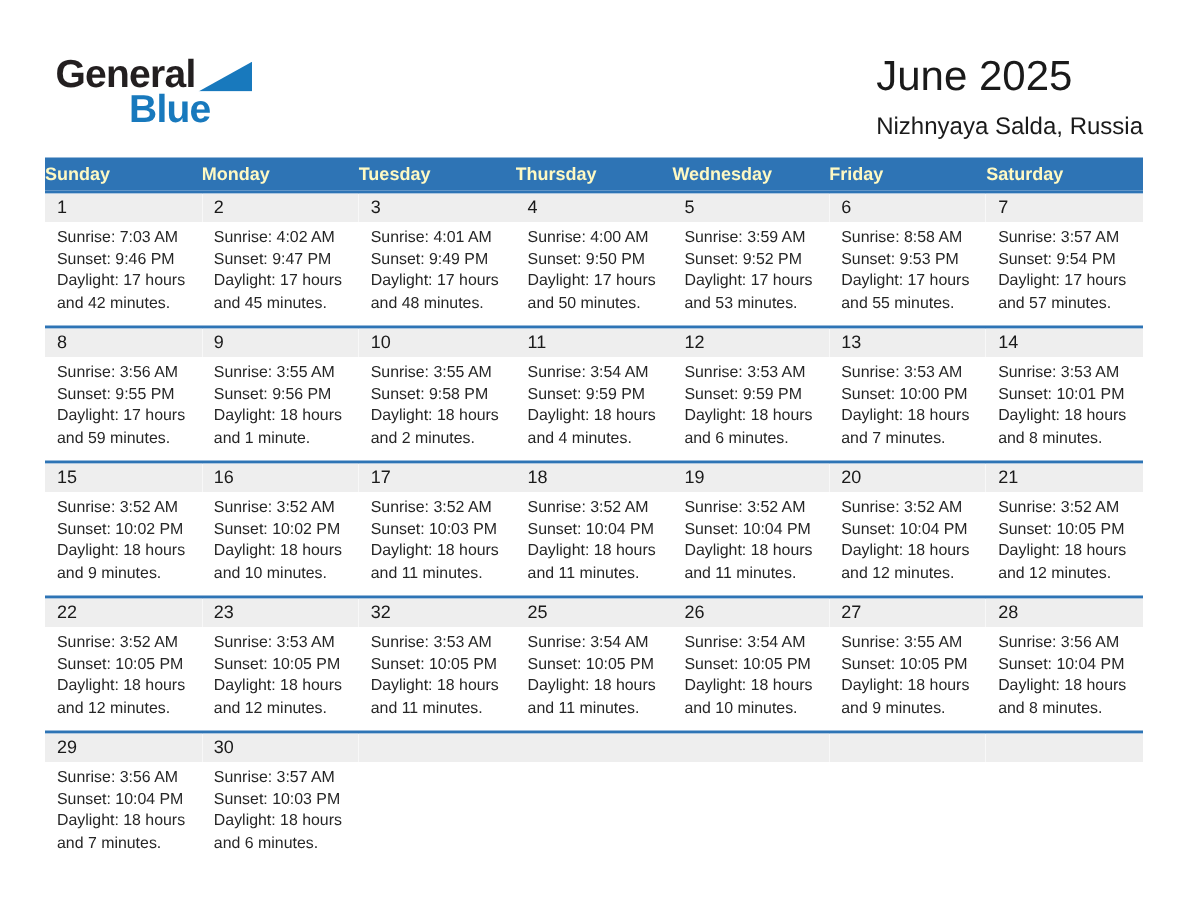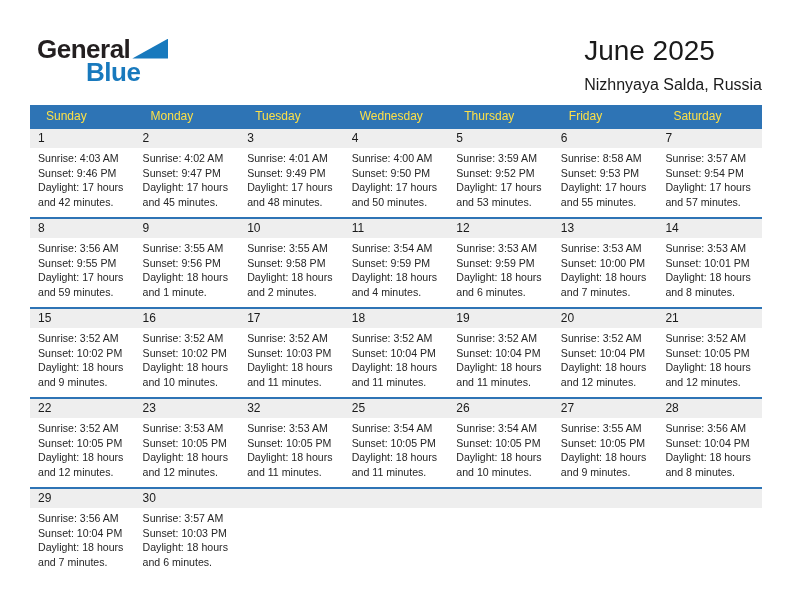--- a/index.html
+++ b/index.html
@@ -8,21 +8,21 @@
     width: 792px; height: 612px;
     font-family: "Liberation Sans", "DejaVu Sans", sans-serif;
     position: relative;
     color: #222222;
     overflow: hidden;
   }
   .page { position: absolute; inset: 0; }
 
   
   .logo { position: absolute; left: 37px; top: 36px; width: 150px; height: 52px; }
-  .logo-line1 { display: flex; align-items: center; }
+  .logo-line1 { display: flex; align-items: flex-end; }
   .logo-general {
     font-size: 26px; font-weight: 600; color: #231f20; letter-spacing: -0.5px;
     line-height: 26px;
   }
   .logo-triangle {
     width: 36px; height: 20px; margin-left: 2px; margin-bottom: 1px;
     background: var(--logo-blue);
     clip-path: polygon(0% 100%, 100% 0%, 100% 100%);
   }
   .logo-blue {
@@ -36,22 +36,22 @@
   .location { font-size: 16px; color: #1a1a1a; margin-top: 8px; }
 
   
   .calendar { position: absolute; left: 30px; top: 105px; width: 732px; }
   .weekday-header {
     display: grid; grid-template-columns: repeat(7, 1fr);
     background: var(--header-blue);
     height: 22px;
   }
   .weekday-header .wd {
-    color: #fde047; font-size: 12px; line-height: 22px; padding-left: 16px;
-    overflow: hidden; white-space: nowrap;
+    color: #fef9c3; font-size: 12px; line-height: 22px; padding-left: 0;
+    overflow: hidden; white-space: nowrap; font-weight: bold;
   }
   .week {
     border-top: 2px solid var(--header-blue);
     height: 90px;
     display: grid; grid-template-columns: repeat(7, 1fr);
   }
   .cell { overflow: hidden; }
   .daynum {
     background: #eeeeee; height: 19px;
     font-size: 12px; line-height: 19px; padding-left: 8px; color: #1a1a1a;
@@ -77,31 +77,31 @@
   <div class="title-block">
     <div class="month-title">June 2025</div>
     <div class="location">Nizhnyaya Salda, Russia</div>
   </div>
 
   <div class="calendar">
     <div class="weekday-header" id="weekday-header">
         <div class="wd">Sunday</div>
         <div class="wd">Monday</div>
         <div class="wd">Tuesday</div>
+        <div class="wd">Thursday</div>
         <div class="wd">Wednesday</div>
-        <div class="wd">Thursday</div>
         <div class="wd">Friday</div>
         <div class="wd">Saturday</div>
       </div>
     <div id="calendar-body">
         <div class="week">
           <div class="cell">
             <div class="daynum">1</div>
             <div class="details">
-              <div>Sunrise: 4:03 AM</div>
+              <div>Sunrise: 7:03 AM</div>
               <div>Sunset: 9:46 PM</div>
               <div>Daylight: 17 hours and 42 minutes.</div>
             </div>
           </div>
           <div class="cell">
             <div class="daynum">2</div>
             <div class="details">
               <div>Sunrise: 4:02 AM</div>
               <div>Sunset: 9:47 PM</div>
               <div>Daylight: 17 hours and 45 minutes.</div>

